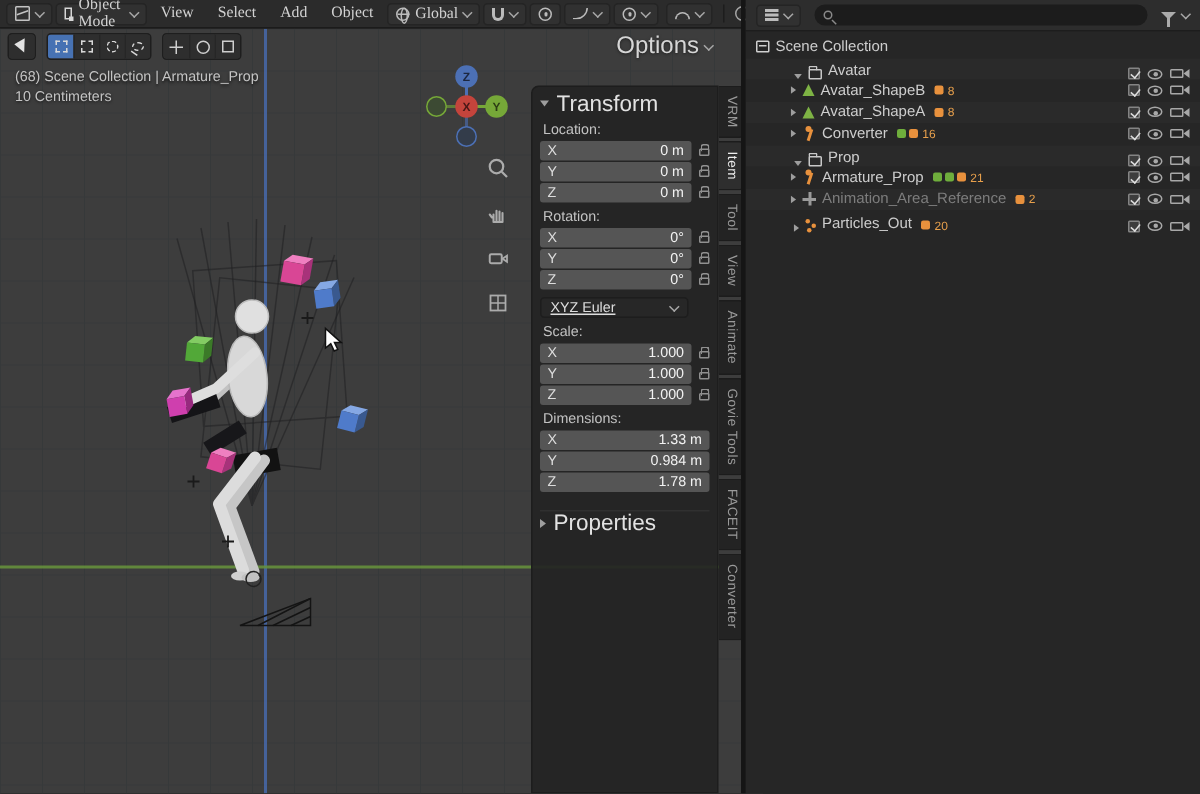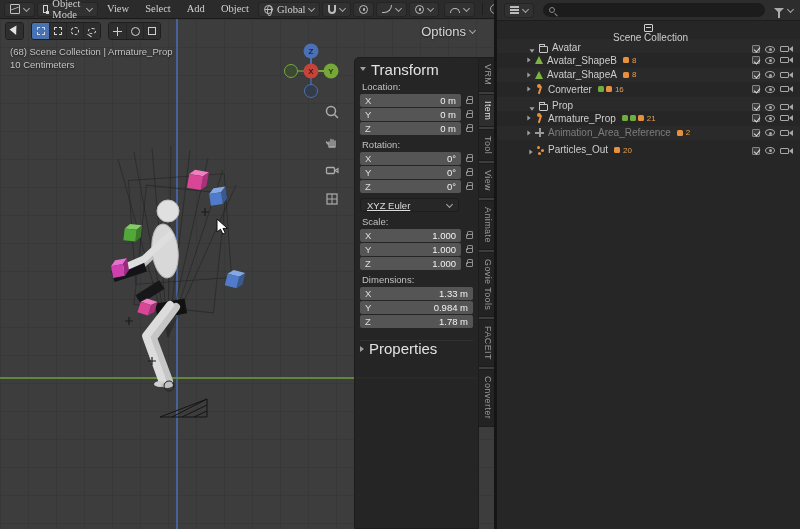--- a/index.html
+++ b/index.html
@@ -54,21 +54,21 @@
   .cursor-ic { width:0; height:0; border-top:8px solid #e2e2e2; border-left:3px solid transparent; border-right:5px solid transparent; transform:rotate(-30deg); }
   .dash-sq { width:8px; height:8px; border:1px dashed #d8d8d8; }
   .dash-ci { width:8px; height:8px; border:1px dashed #d8d8d8; border-radius:50%; }
   .lasso-ic { width:8px; height:6px; border:1px dashed #d8d8d8; border-radius:50%; position:relative; }
   .lasso-ic::after { content:""; position:absolute; left:-2px; bottom:-3px; width:5px; height:1px; background:#d8d8d8; transform:rotate(35deg); }
   .plus-ic { position:relative; width:9px; height:9px; }
   .plus-ic::before { content:""; position:absolute; left:4px; top:0; width:1.4px; height:9px; background:#cfcfcf; }
   .plus-ic::after { content:""; position:absolute; left:0; top:4px; width:9px; height:1.4px; background:#cfcfcf; }
   .ring-ic { width:9px; height:9px; border:1.3px solid #cfcfcf; border-radius:50%; }
   .sq-ic { width:8px; height:8px; border:1.3px solid #cfcfcf; }
-  .options-btn { margin-left:auto; display:flex; align-items:center; gap:4px; color:#d6d6d6; font-size:13px;
+  .options-btn { margin-left:auto; display:flex; align-items:center; gap:4px; color:#d6d6d6; font-size:16px;
                  text-shadow:0 1px 2px rgba(0,0,0,.5); }
 
   .view-info { position:absolute; left:10px; top:26px; font-size:9.5px; color:#dadada; line-height:13px;
                text-shadow:0 1px 2px rgba(0,0,0,.65); z-index:4; }
   .view-info .l2 { color:#c4c4c4; }
 
   .gizmo { position:absolute; left:282px; top:23px; z-index:4; }
   .vp-controls { position:absolute; left:324px; top:85px; display:flex; flex-direction:column; gap:9px; z-index:4; opacity:.9; }
 
   
@@ -110,21 +110,21 @@
   .i-magn { width:6px; height:6px; border:1.3px solid #8a8a8a; border-radius:50%; position:relative; }
   .i-magn::after { content:""; position:absolute; left:5px; top:5px; width:4px; height:1.3px; background:#8a8a8a;
                    transform:rotate(45deg); transform-origin:0 0; }
   .i-funnel { width:0; height:0; border-left:5px solid transparent; border-right:5px solid transparent;
               border-top:5px solid #ababab; position:relative; }
   .i-funnel::after { content:""; position:absolute; left:-1px; top:-1px; width:2px; height:6px; background:#ababab; }
 
   .ol-tree { padding-top:3px; font-size:10px; color:#cdcdcd; }
   .ol-row { height:14.5px; display:flex; align-items:center; padding-right:7px; }
   .ol-row:nth-child(even) { background:rgba(255,255,255,0.018); }
-  .d0 { padding-left:7px;flex-direction:column; } .d1 { padding-left:32px;align-items:flex-end; } .d2 { padding-left:30px; }
+  .d0 { padding-left:7px; } .d1 { padding-left:32px;align-items:flex-end; } .d2 { padding-left:30px; }
   .ol-row .tri-d, .ol-row .tri-r { margin-right:4px; transform:scale(.85); }
   .ol-name { margin-left:4px; white-space:nowrap; }
   .muted .ol-name { color:#7d7d7d; }
   .tgl { margin-left:auto; display:flex; align-items:center; gap:5px; }
   .badge { display:flex; align-items:center; gap:2px; margin-left:6px; }
   .bd { width:6px; height:6px; border-radius:1.5px; flex:none; }
   .bd.g { background:#6fae3c; } .bd.o { background:#e8913d; }
   .bcount { font-size:8px; color:#e8a04c; margin-left:1px; }
 
   .i-scene { width:9px; height:8px; border:1px solid #d0d0d0; border-radius:1px; position:relative; flex:none; }

